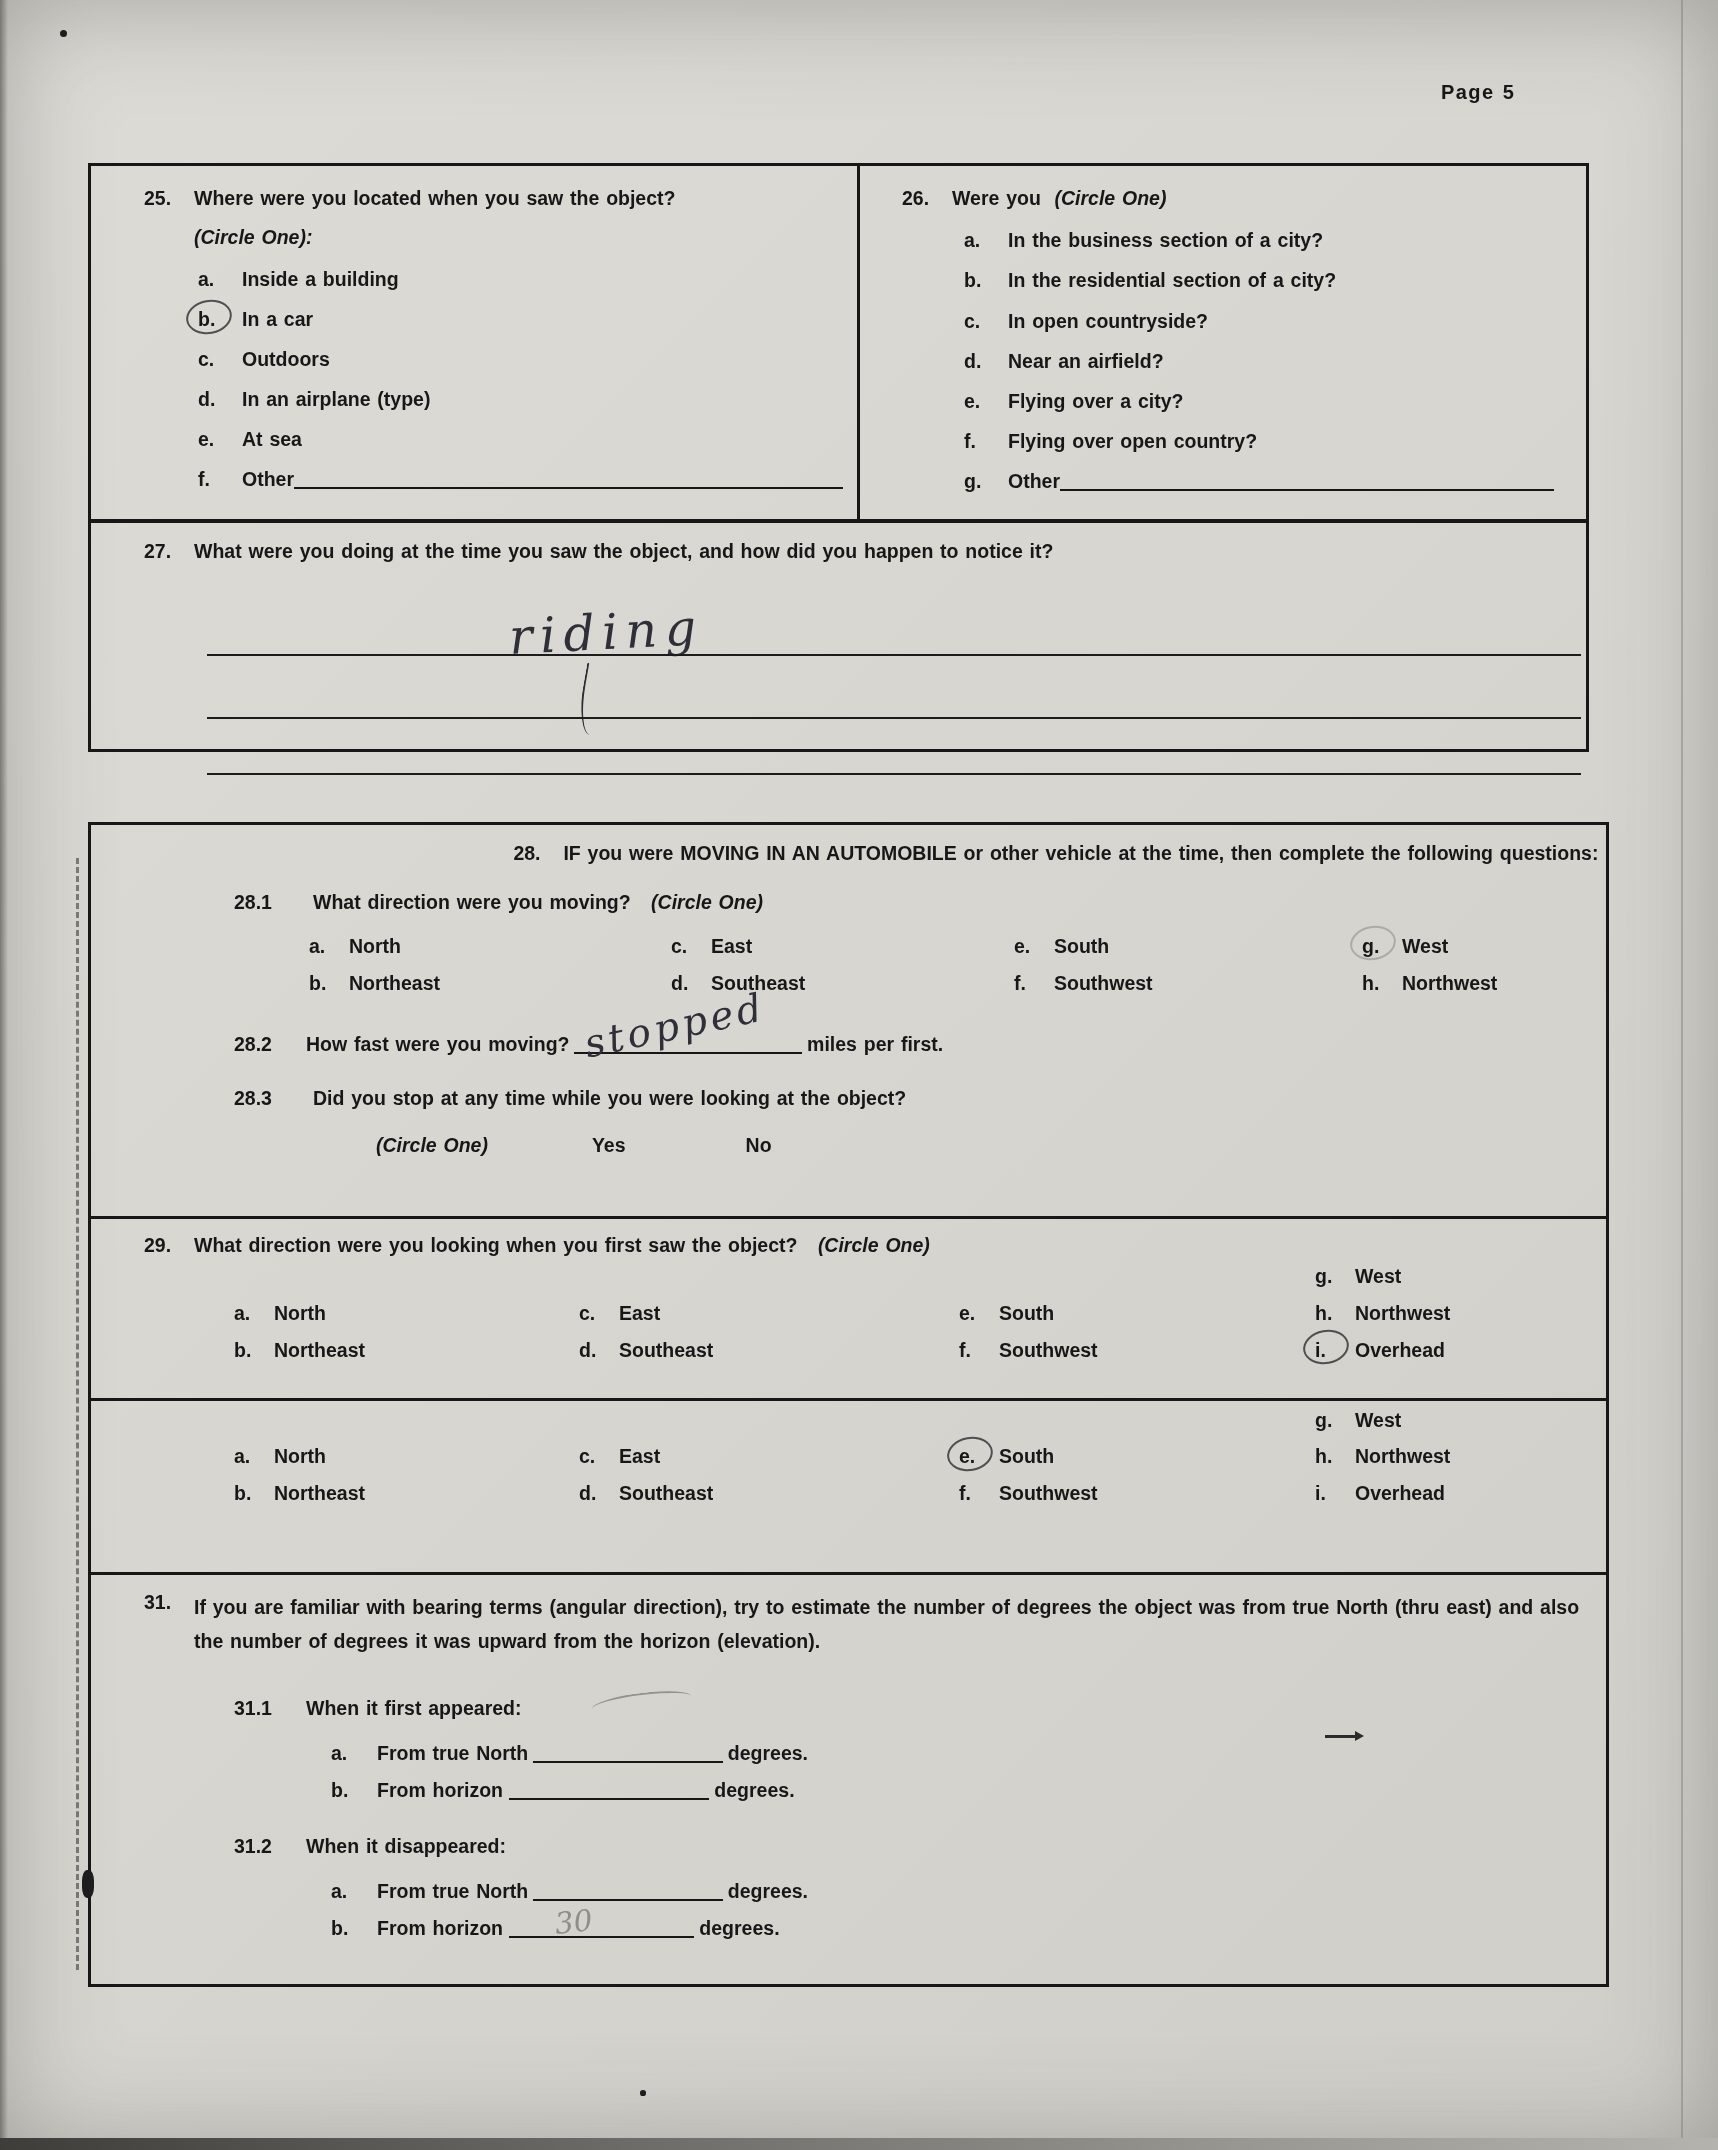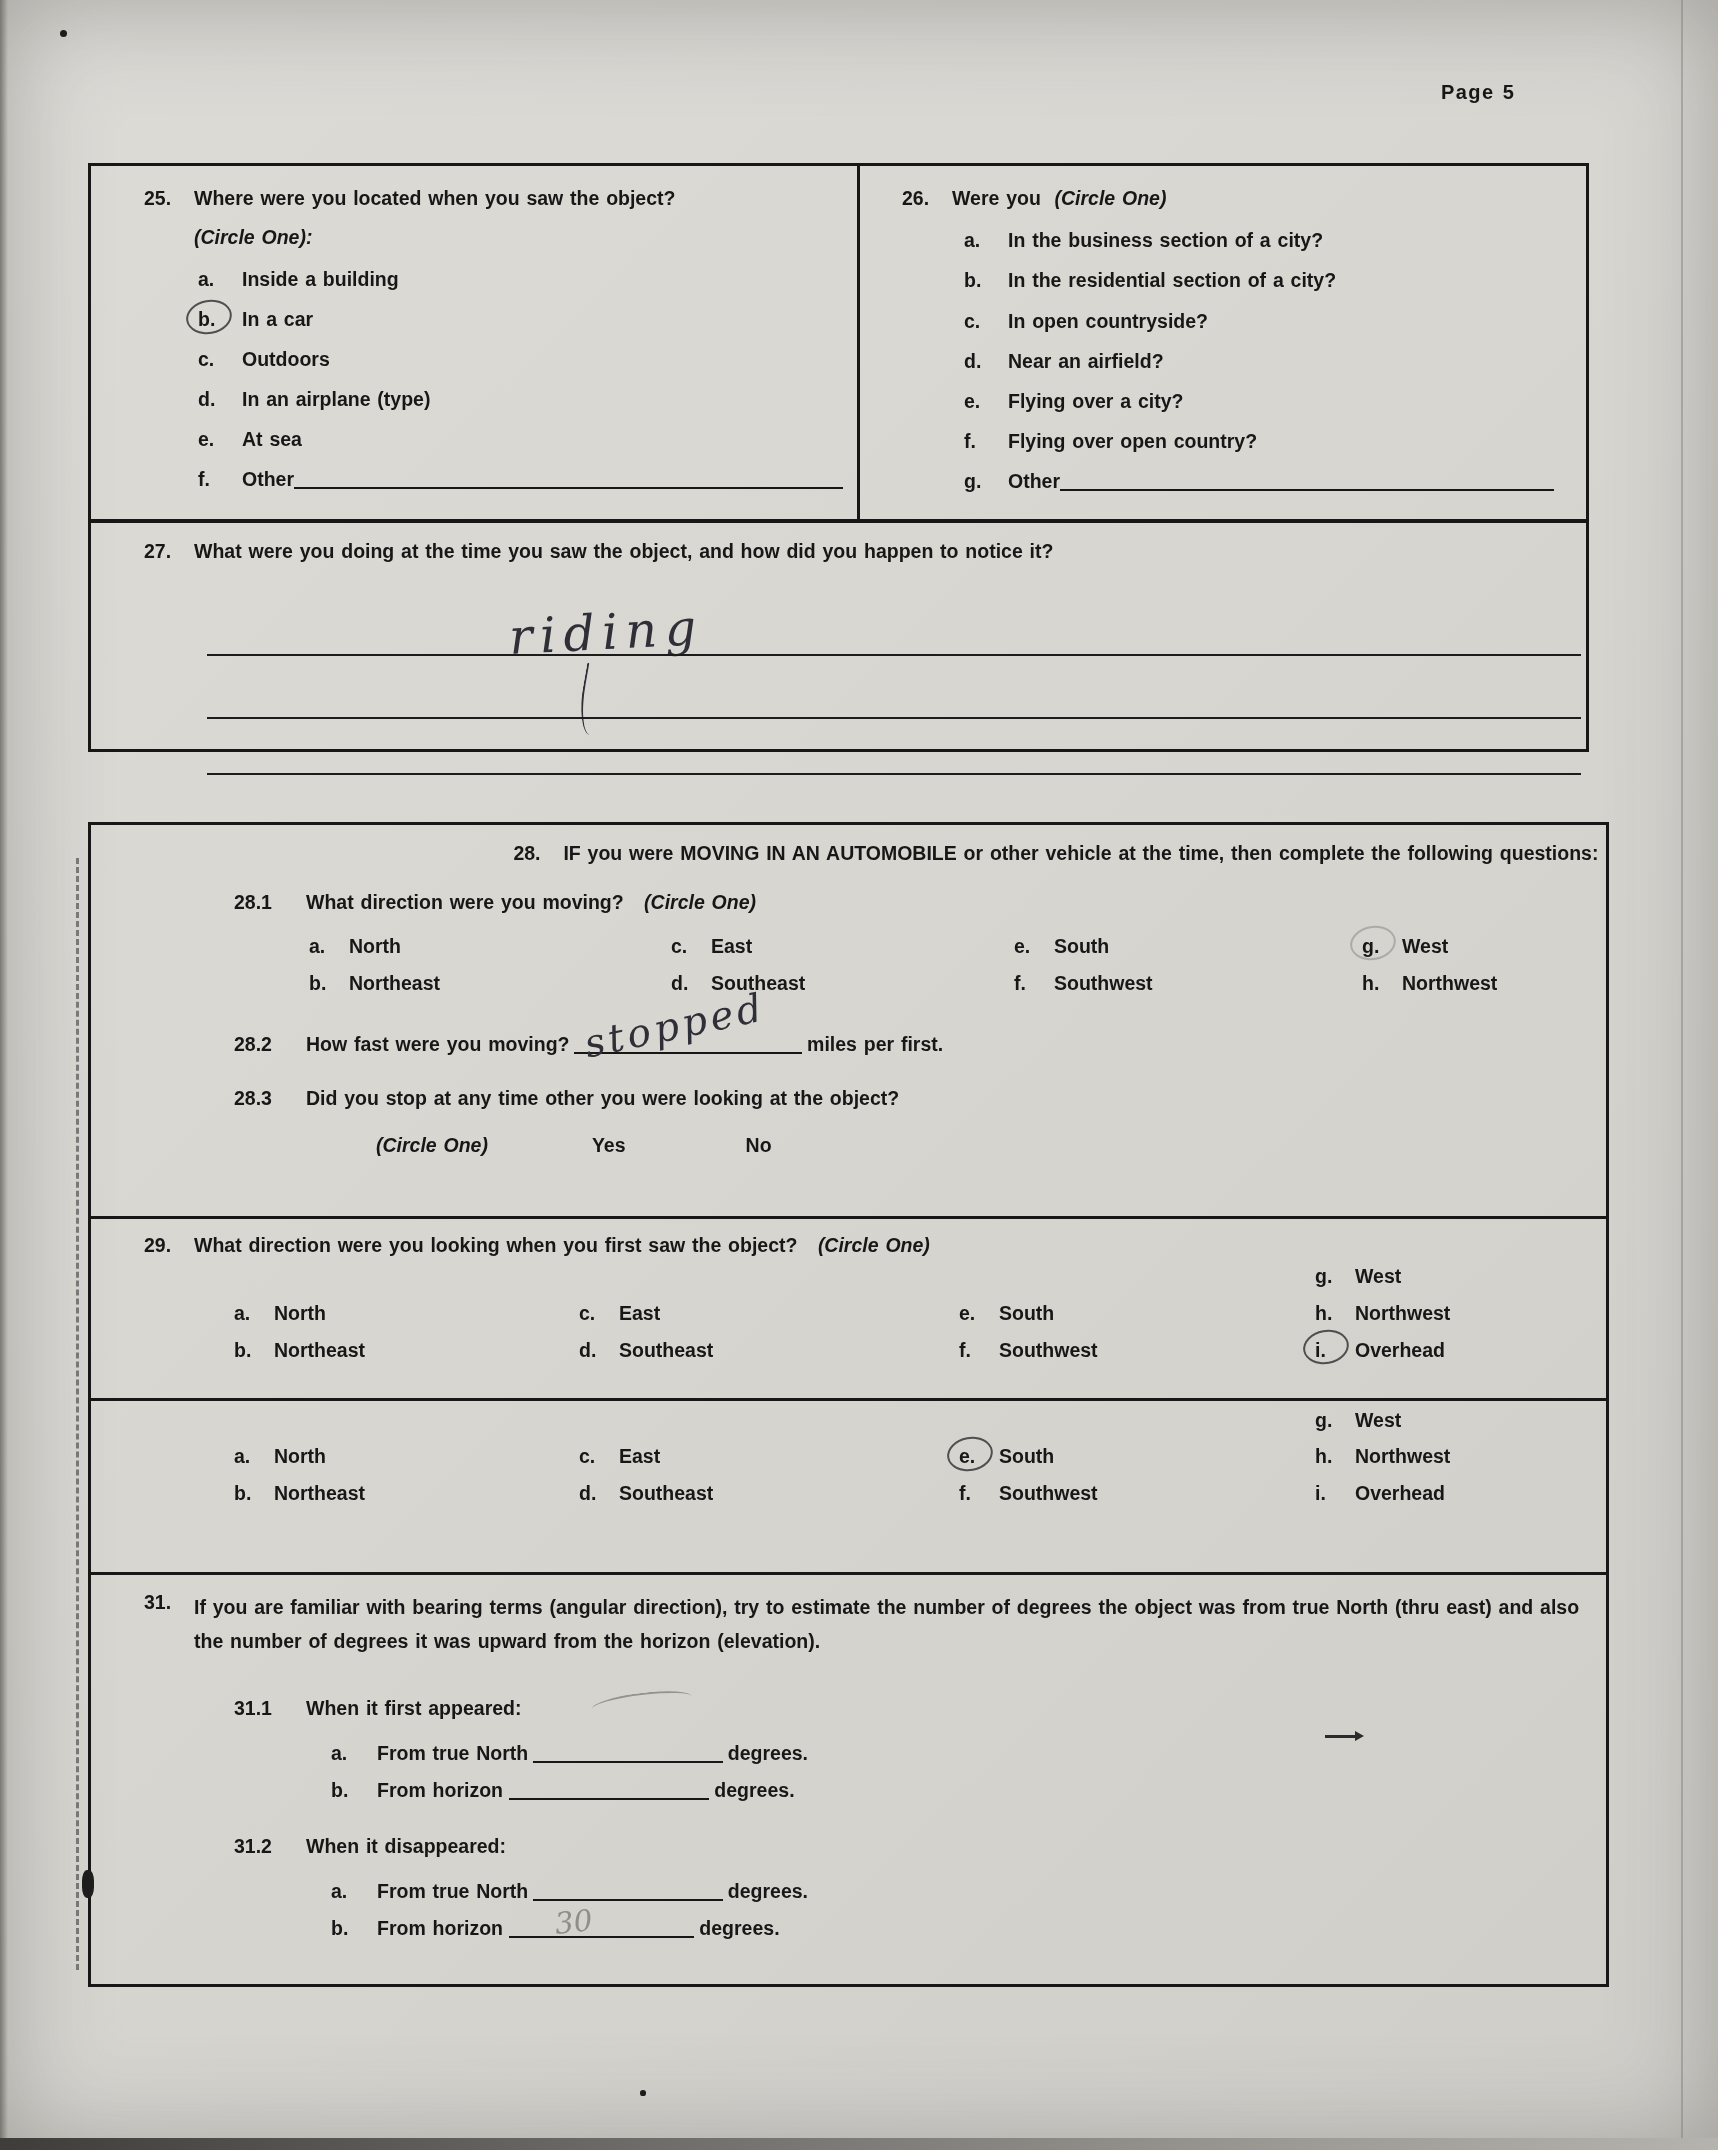--- a/index.html
+++ b/index.html
@@ -45,21 +45,21 @@
   .rule { position:absolute; left:116px; right:4.8px; border-top:2.4px solid #1c1c1c; }
   .r1{top:132px}.r2{top:195px}.r3{top:251px}
   .hand { font-family:"DejaVu Serif",serif; font-style:italic; font-weight:400; color:#2f2f38; }
   .hand-riding { position:absolute; left:418px; top:80px; font-size:49px; letter-spacing:7.6px; transform:rotate(-3deg); }
   .g-tail { position:absolute; left:490px; top:142px; width:22px; height:71px;
             border-left:2.9px solid #2f2f38; border-radius:0 0 0 70%; transform:rotate(10deg); }
 
   
   .box28 { top:822px; height:397px; }
   .q28-head { margin:16px 7.6px 0 53px;justify-content:flex-end; }
-  .subhead { display:flex; margin-top:25px; margin-left:143px; }
+  .subhead { display:flex; margin-top:25px; margin-left:143px;gap:7px; }
   .subnum { flex:none; width:72px; }
   .dir-grid { display:grid; row-gap:12.4px; }
   .dg28 { grid-template-columns:362px 343px 348px 1fr; margin:19px 0 0 218px; }
   .dg2930 { grid-template-columns:345px 380px 356px 1fr; margin:6.7px 0 0 143px; }
   .cell { display:flex; align-items:baseline; }
   .cell .letterwrap { width:40px; }
   .fill-row { display:flex; align-items:baseline; margin-top:37px; margin-left:143px; position:relative; }
   .hand-stopped { position:absolute; left:8.6px; top:-46px; font-size:39px; letter-spacing:3.8px;
                   transform:rotate(-12deg); white-space:nowrap; }
   .rel { position:relative; }
@@ -261,21 +261,21 @@
       <span class="subnum">28.2</span>
       <span>How fast were you moving?</span>
       <span class="blank w480 rel">
         <span class="hand hand-stopped">stopped</span>
       </span>
       <span>miles per first.</span>
     </div>
 
     <div class="subhead sub3">
       <span class="subnum">28.3</span>
-      <span>Did you stop at any time other you were looking at the object?</span>
+      <span>Did you stop at any time while you were looking at the object?</span>
     </div>
     <div class="yesno">
       <i class="circ-note">(Circle One)</i>
       <span class="yes-lbl">Yes</span>
       <span class="no-lbl">No</span>
     </div>
   </div>
 
   <div class="box wide box29">
     <div class="qhead">

